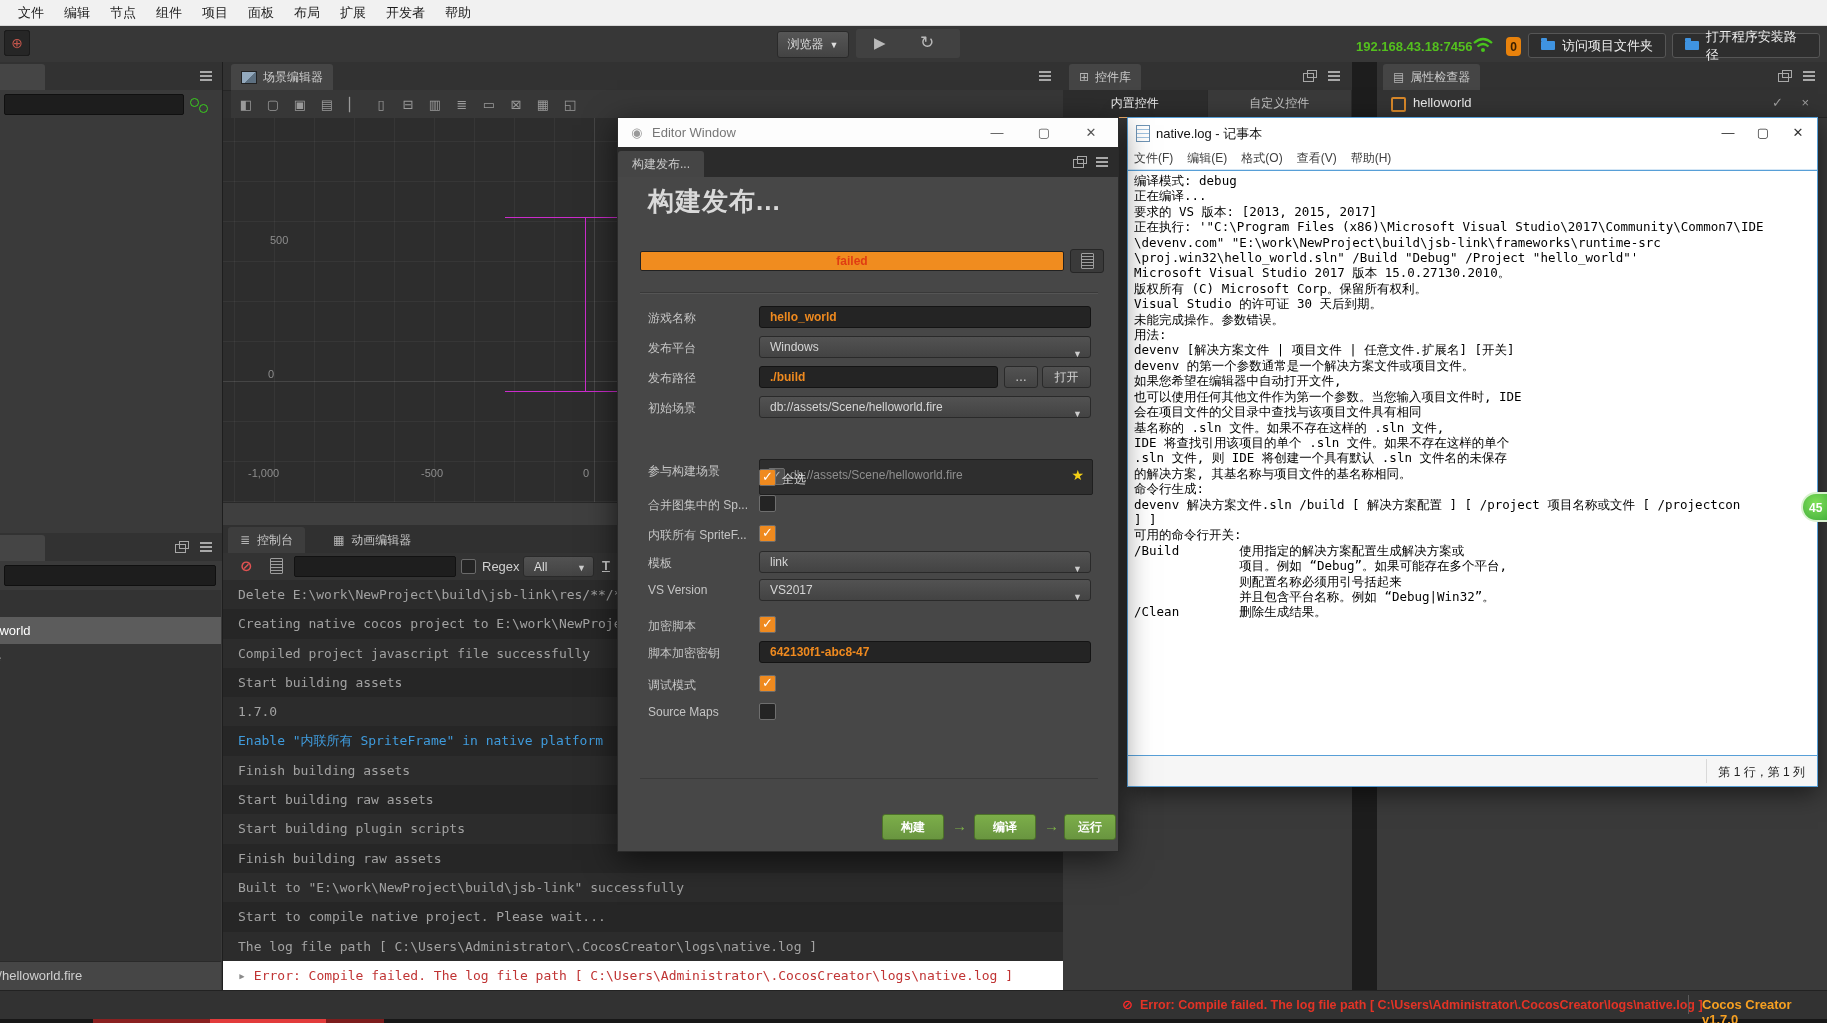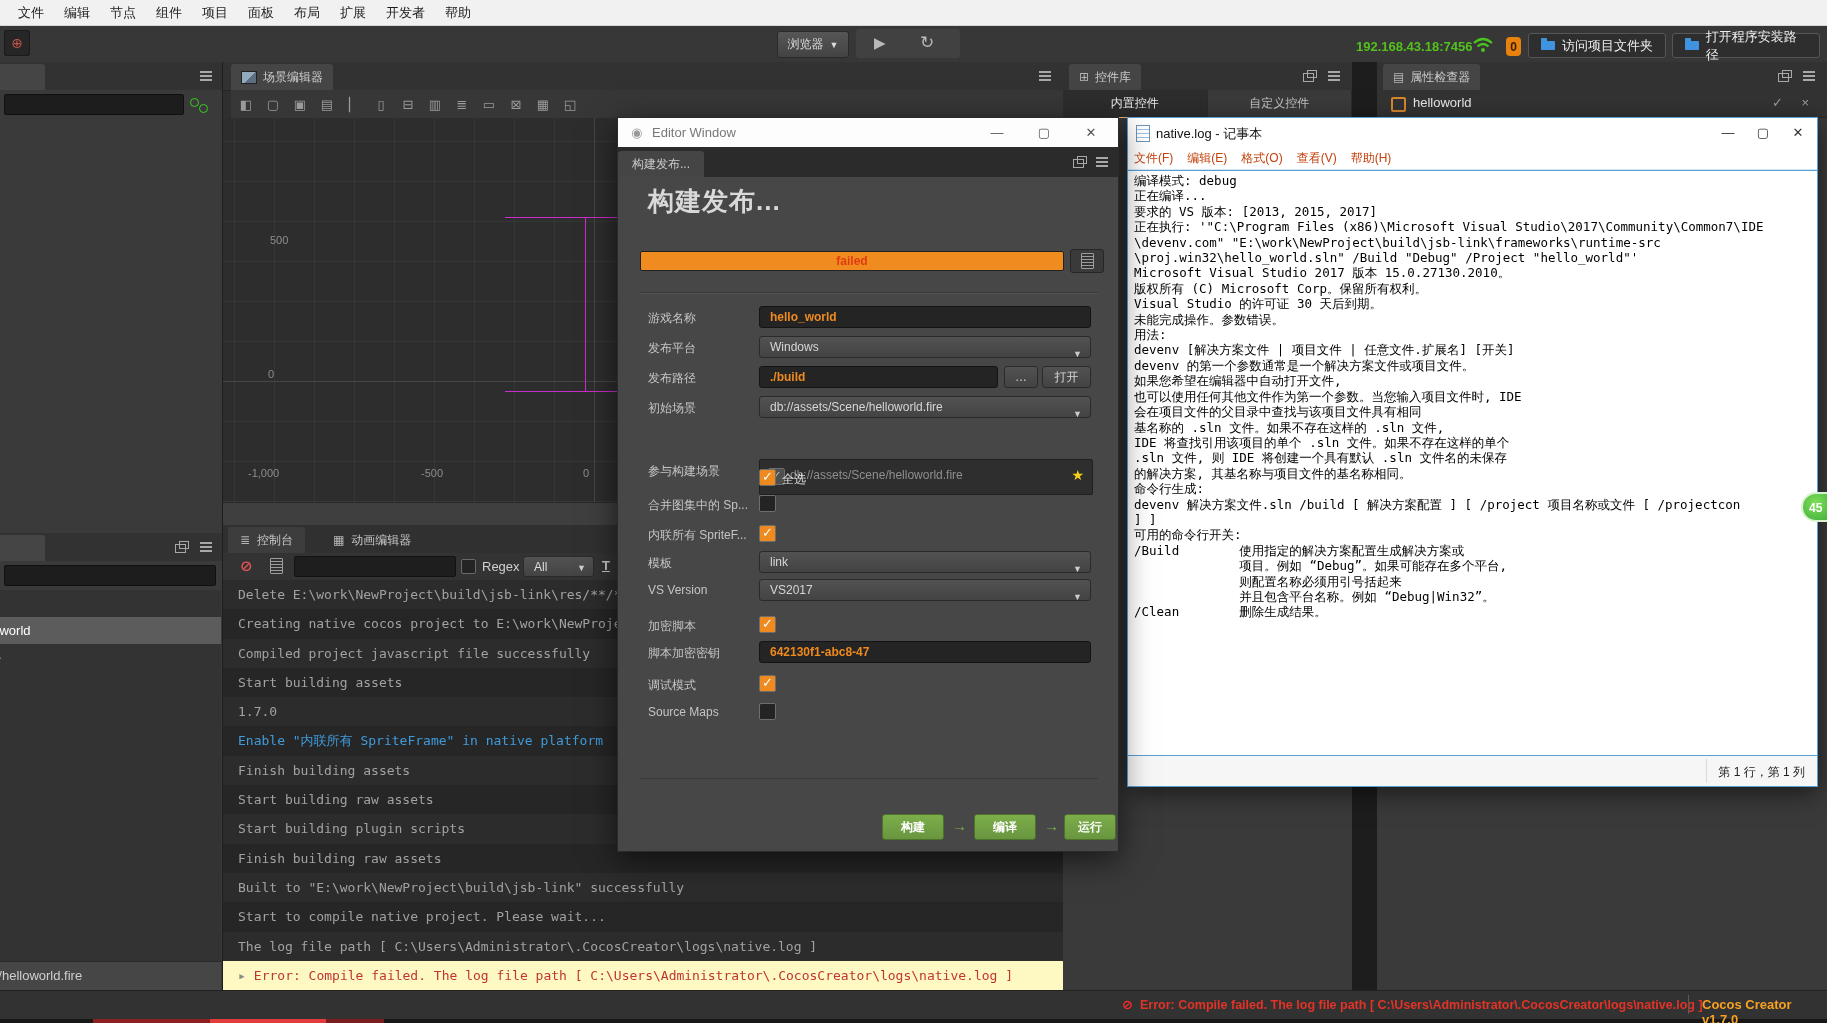--- a/index.html
+++ b/index.html
@@ -82,21 +82,21 @@
   .regexlbl{position:absolute;left:259px;top:6px;color:#d0d0d0;font-size:13px;}
   .alldd{position:absolute;left:300px;top:3px;width:71px;height:21px;background:linear-gradient(#525252,#434343);
          border:1px solid #2a2a2a;border-radius:3px;color:#ddd;display:flex;align-items:center;padding-left:10px;box-sizing:border-box;}
   .alldd .arr{position:absolute;right:7px;top:6px;font-size:9px;color:#ccc;}
   .ticon{position:absolute;left:379px;top:5px;color:#c8c8c8;font-size:13px;font-weight:bold;text-decoration:underline;}
   .logs{position:absolute;left:0;top:55px;width:1129px;height:411px;font-family:"DejaVu Sans Mono","Liberation Mono",monospace;font-size:13px;}
   .log-row{height:29.3px;line-height:29.3px;background:#2c2c2c;color:#a2a2a2;padding-left:15px;white-space:nowrap;overflow:hidden;box-sizing:border-box;}
   .log-row:nth-child(even){background:#262626;}
   .log-row .arrow{display:none;color:#8a8a8a;margin-right:8px;}
   .log-row.log-blue{color:#3f9bdc;}
-  .log-row.log-red{color:#c03434;background:#fef9c3;}
+  .log-row.log-red{color:#c03434;background:#ffffff;}
   .log-row.log-red .arrow{display:inline;}
   .vscroll{position:absolute;right:0;top:28px;width:11px;height:437px;background:#242424;border-left:1px solid #1d1d1d;}
   .vthumb{position:absolute;left:1px;top:265px;width:8px;height:80px;background:#555;border-radius:4px;}
 
   
   .widgetsp{left:1063px;top:62px;width:289px;height:928px;background:#3a3a3a;border-right:1px solid #1e1e1e;}
   .segrow{position:absolute;left:0;top:28px;width:100%;height:27px;background:#3a3a3a;border-bottom:1px solid #fdba74;display:flex;}
   .segbtn{flex:1;display:flex;align-items:center;justify-content:center;color:#c2c2c2;border-right:1px solid #2b2b2b;}
   .segbtn.on{background:#2d2d2d;color:#eee;}
   .gapstrip{left:1352px;top:62px;width:25px;height:928px;background:#1d1d1d;}
@@ -148,21 +148,21 @@
   
   .notepad{left:1127px;top:117px;width:691px;height:670px;background:#fff;z-index:41;border:1px solid #579fd7;
            box-sizing:border-box;box-shadow:0 6px 24px rgba(0,0,0,.55);}
   .nptitle{position:absolute;left:0;top:0;width:100%;height:30px;background:#fff;}
   .npicon{position:absolute;left:8px;top:7px;width:12px;height:15px;background:
           repeating-linear-gradient(#fff 0 3px,#9fc2e0 3px 4px);border:1px solid #6f94b5;}
   .nptitle .t{position:absolute;left:28px;top:7px;color:#111;font-size:13px;}
   .npwbtn{position:absolute;top:0;width:34px;height:29px;color:#333;text-align:center;line-height:29px;font-size:13px;}
   .npmenu{position:absolute;left:0;top:30px;width:100%;height:22px;background:#fff;border-bottom:1px solid #d4e6f5;
           display:flex;align-items:center;padding-left:6px;box-sizing:border-box;}
-  .npmenu span{color:#c2410c;font-size:12px;margin-right:14px;}
+  .npmenu span{color:#404040;font-size:12px;margin-right:14px;}
   .npbody{position:absolute;left:0;top:52px;width:100%;height:588px;background:#fff;overflow:hidden;
           border-top:1px solid #579fd7;padding:2px 0 0 6px;box-sizing:border-box;}
   .np-line{white-space:pre;color:#000;font-size:12.5px;line-height:15.4px;
            font-family:"DejaVu Sans Mono","Liberation Mono",monospace;}
   .npstatus{position:absolute;left:0;bottom:0;width:100%;height:30px;background:#f6f6f6;border-top:1px solid #579fd7;}
   .npstatus .pos{position:absolute;right:12px;top:8px;color:#222;font-size:12px;}
   .npsep{position:absolute;top:3px;width:1px;height:24px;background:#d9d9d9;}
 
   
   .statusbar{left:0;top:990px;width:1827px;height:28px;background:#323232;border-top:1px solid #222;z-index:30;}

